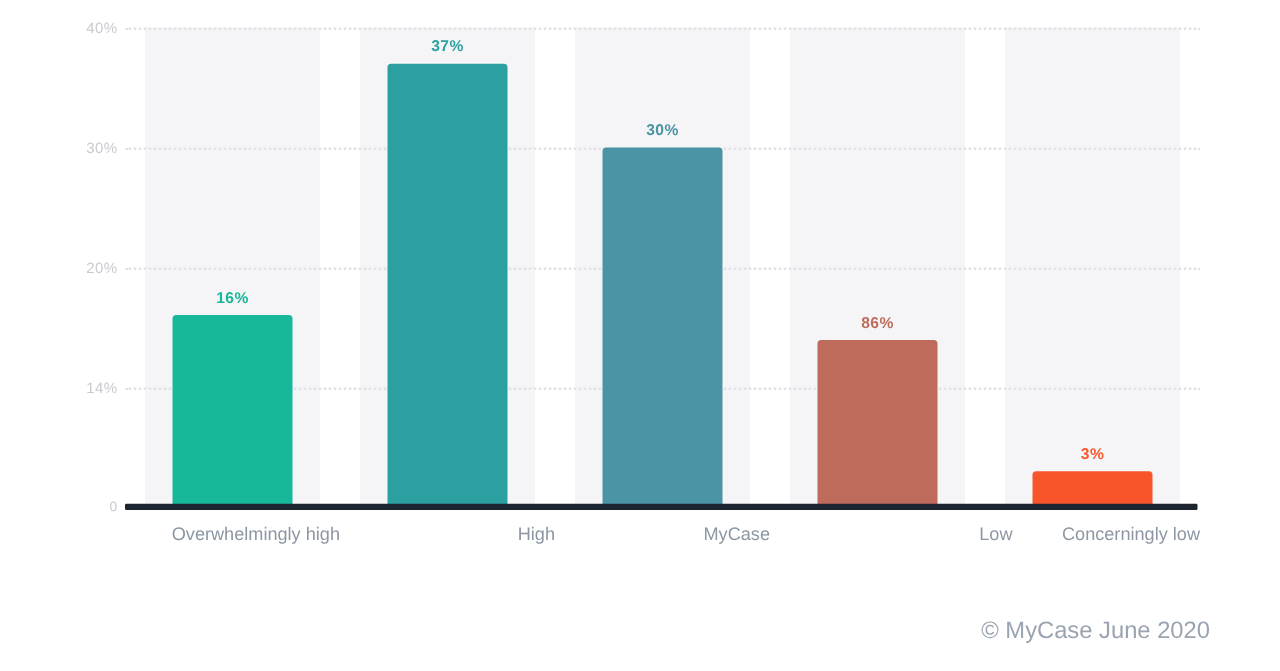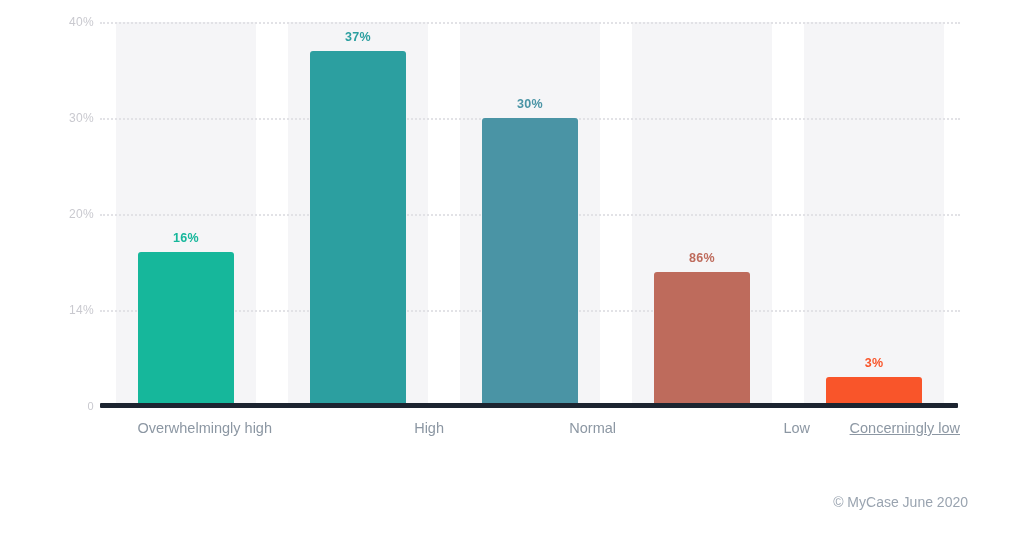--- a/index.html
+++ b/index.html
@@ -109,21 +109,21 @@
     font-size: 14.5px;
     color: #8c97a3;
     white-space: nowrap;
   }
 
   
   .credit {
     position: absolute;
     right: 56px;
     top: 494px;
-    font-size: 14px;
+    font-size: 19px;
     color: #9aa4b0;
     white-space: nowrap;
   }
 </style>
 </head>
 <body>
 
 <div id="chart-root">
 
   <div class="plot-area">
@@ -160,20 +160,20 @@
       <div class="ytick" style="top: 192px;">20%</div>
       <div class="ytick" style="top: 96px;">30%</div>
       <div class="ytick" style="top: 0px;">40%</div>
     </div>
 
   <div class="baseline"></div>
 
   <div id="xticks">
       <div class="xtick" style="left: 100px; width: 172px;">Overwhelmingly high</div>
       <div class="xtick" style="left: 272px; width: 172px;">High</div>
-      <div class="xtick" style="left: 444px; width: 172px;">Normal</div>
+      <div class="xtick" style="left: 444px; width: 172px;">MyCase</div>
       <div class="xtick" style="left: 638px; width: 172px;">Low</div>
-      <div class="xtick" style="left: 788px; width: 172px; text-decoration: underline;">Concerningly low</div>
+      <div class="xtick" style="left: 788px; width: 172px;">Concerningly low</div>
     </div>
 
   <div class="credit">© MyCase June 2020</div>
 
 </div>
 
 </body></html>

